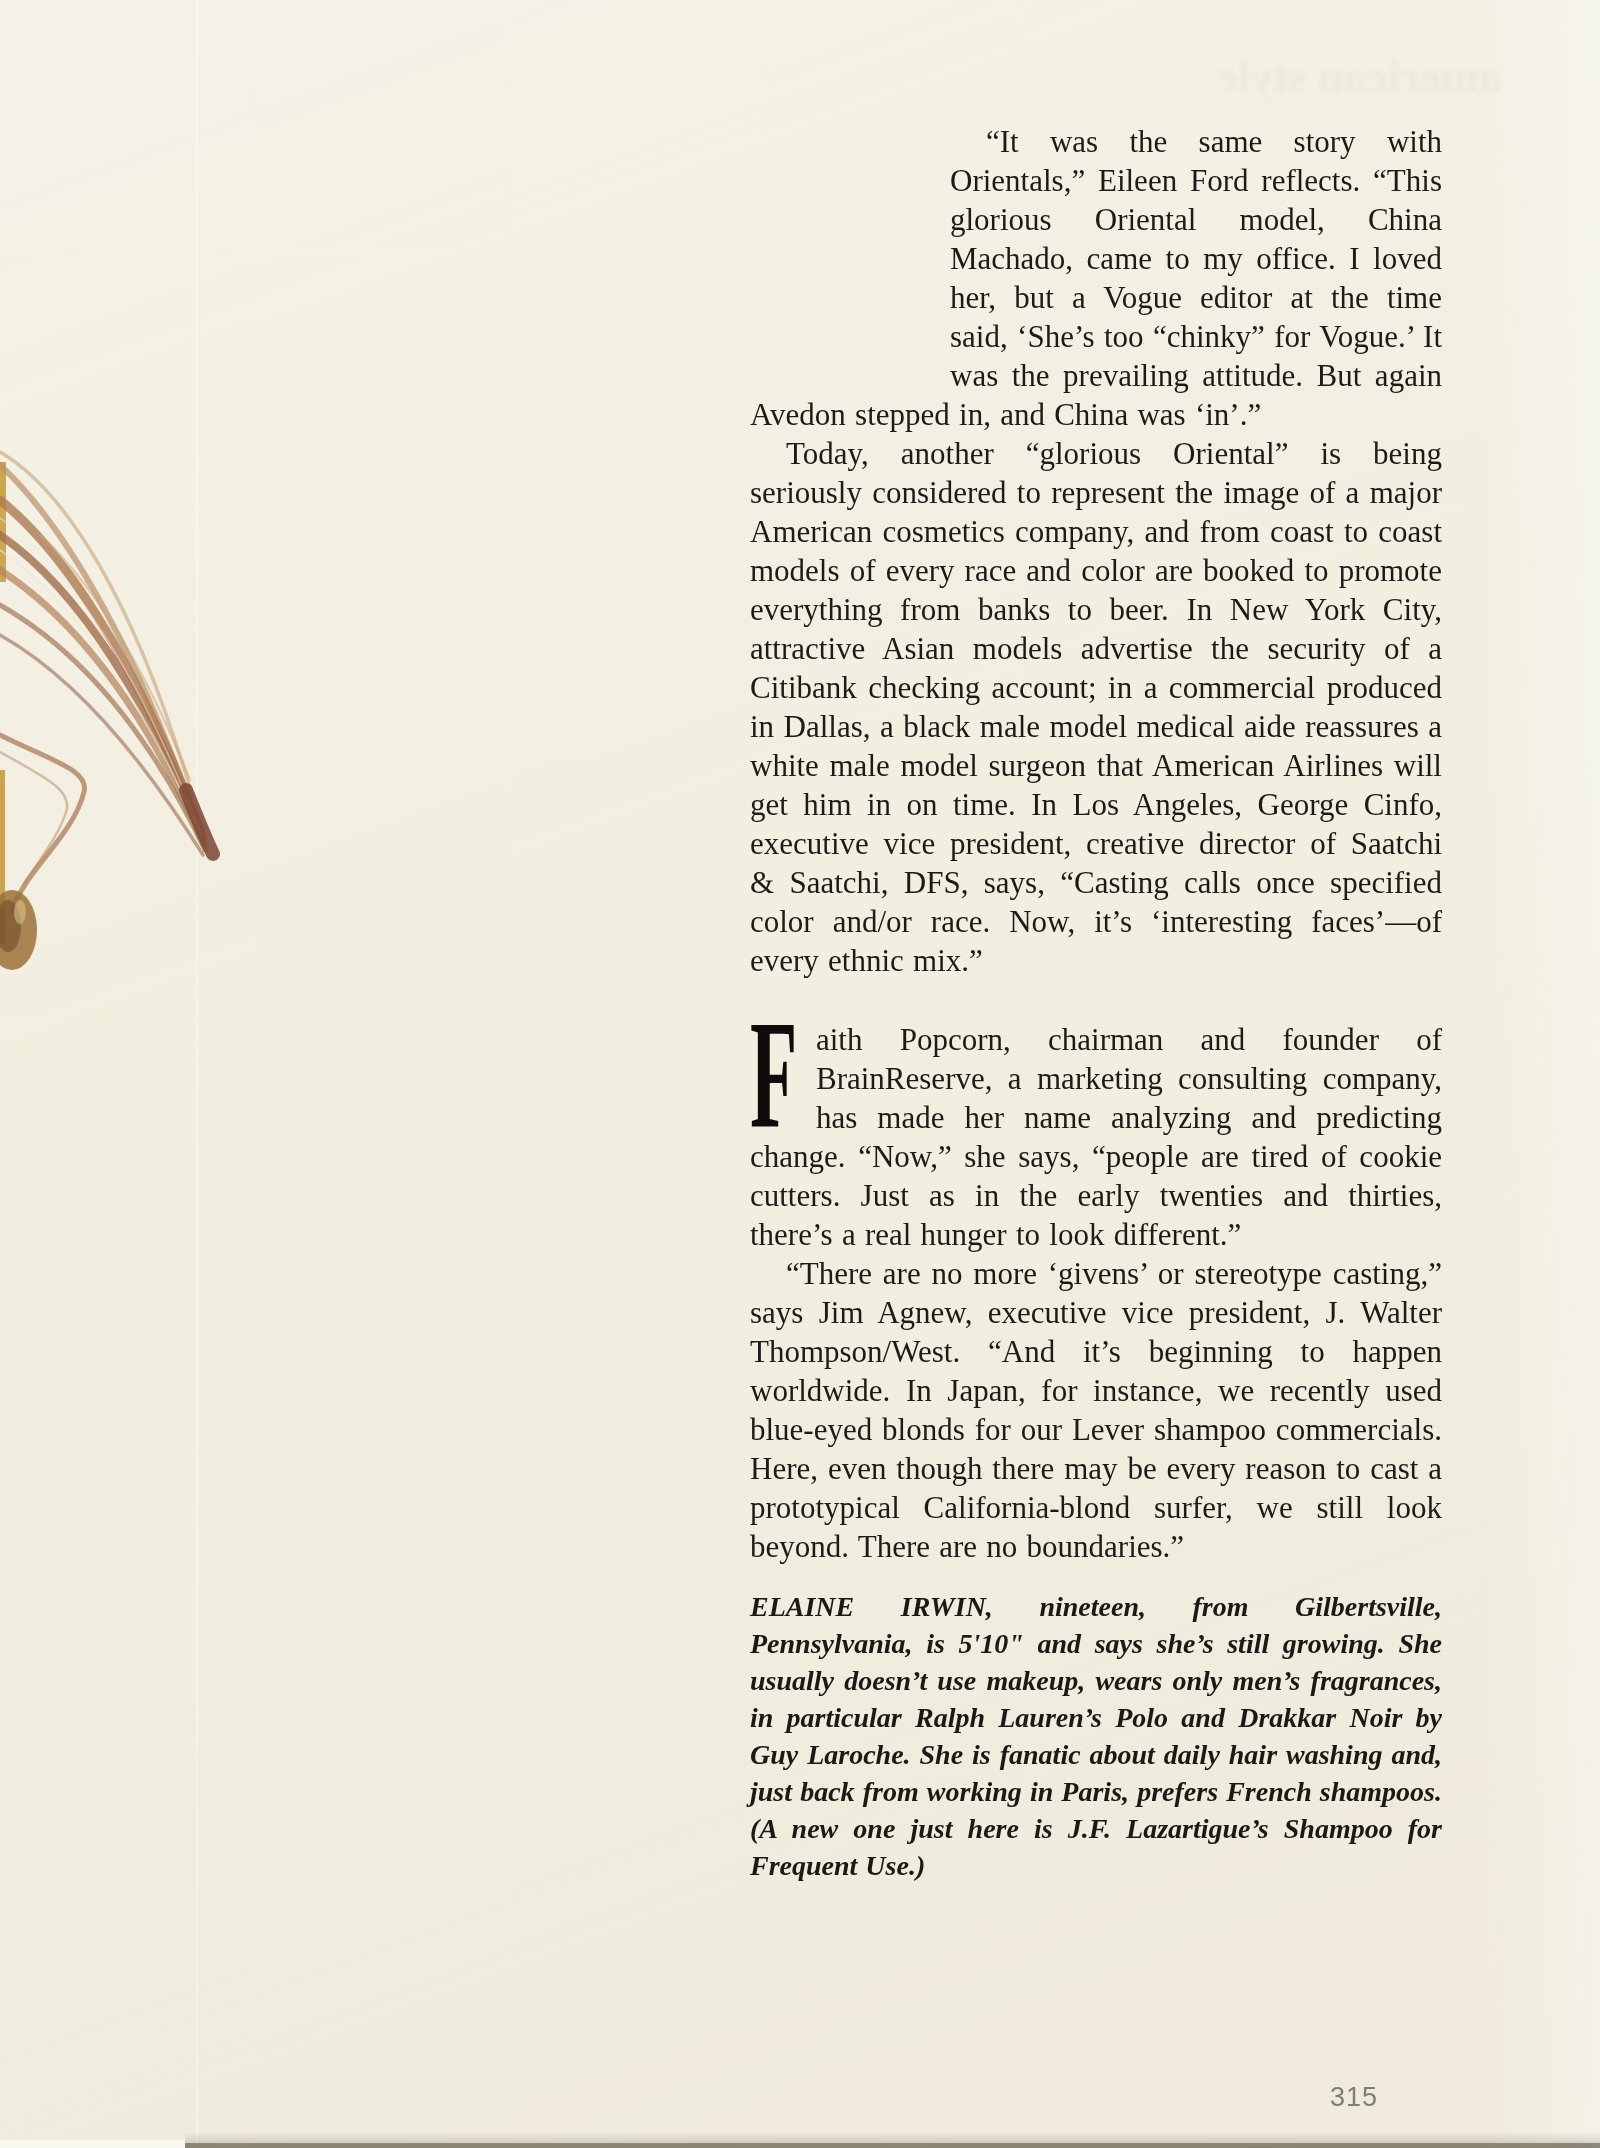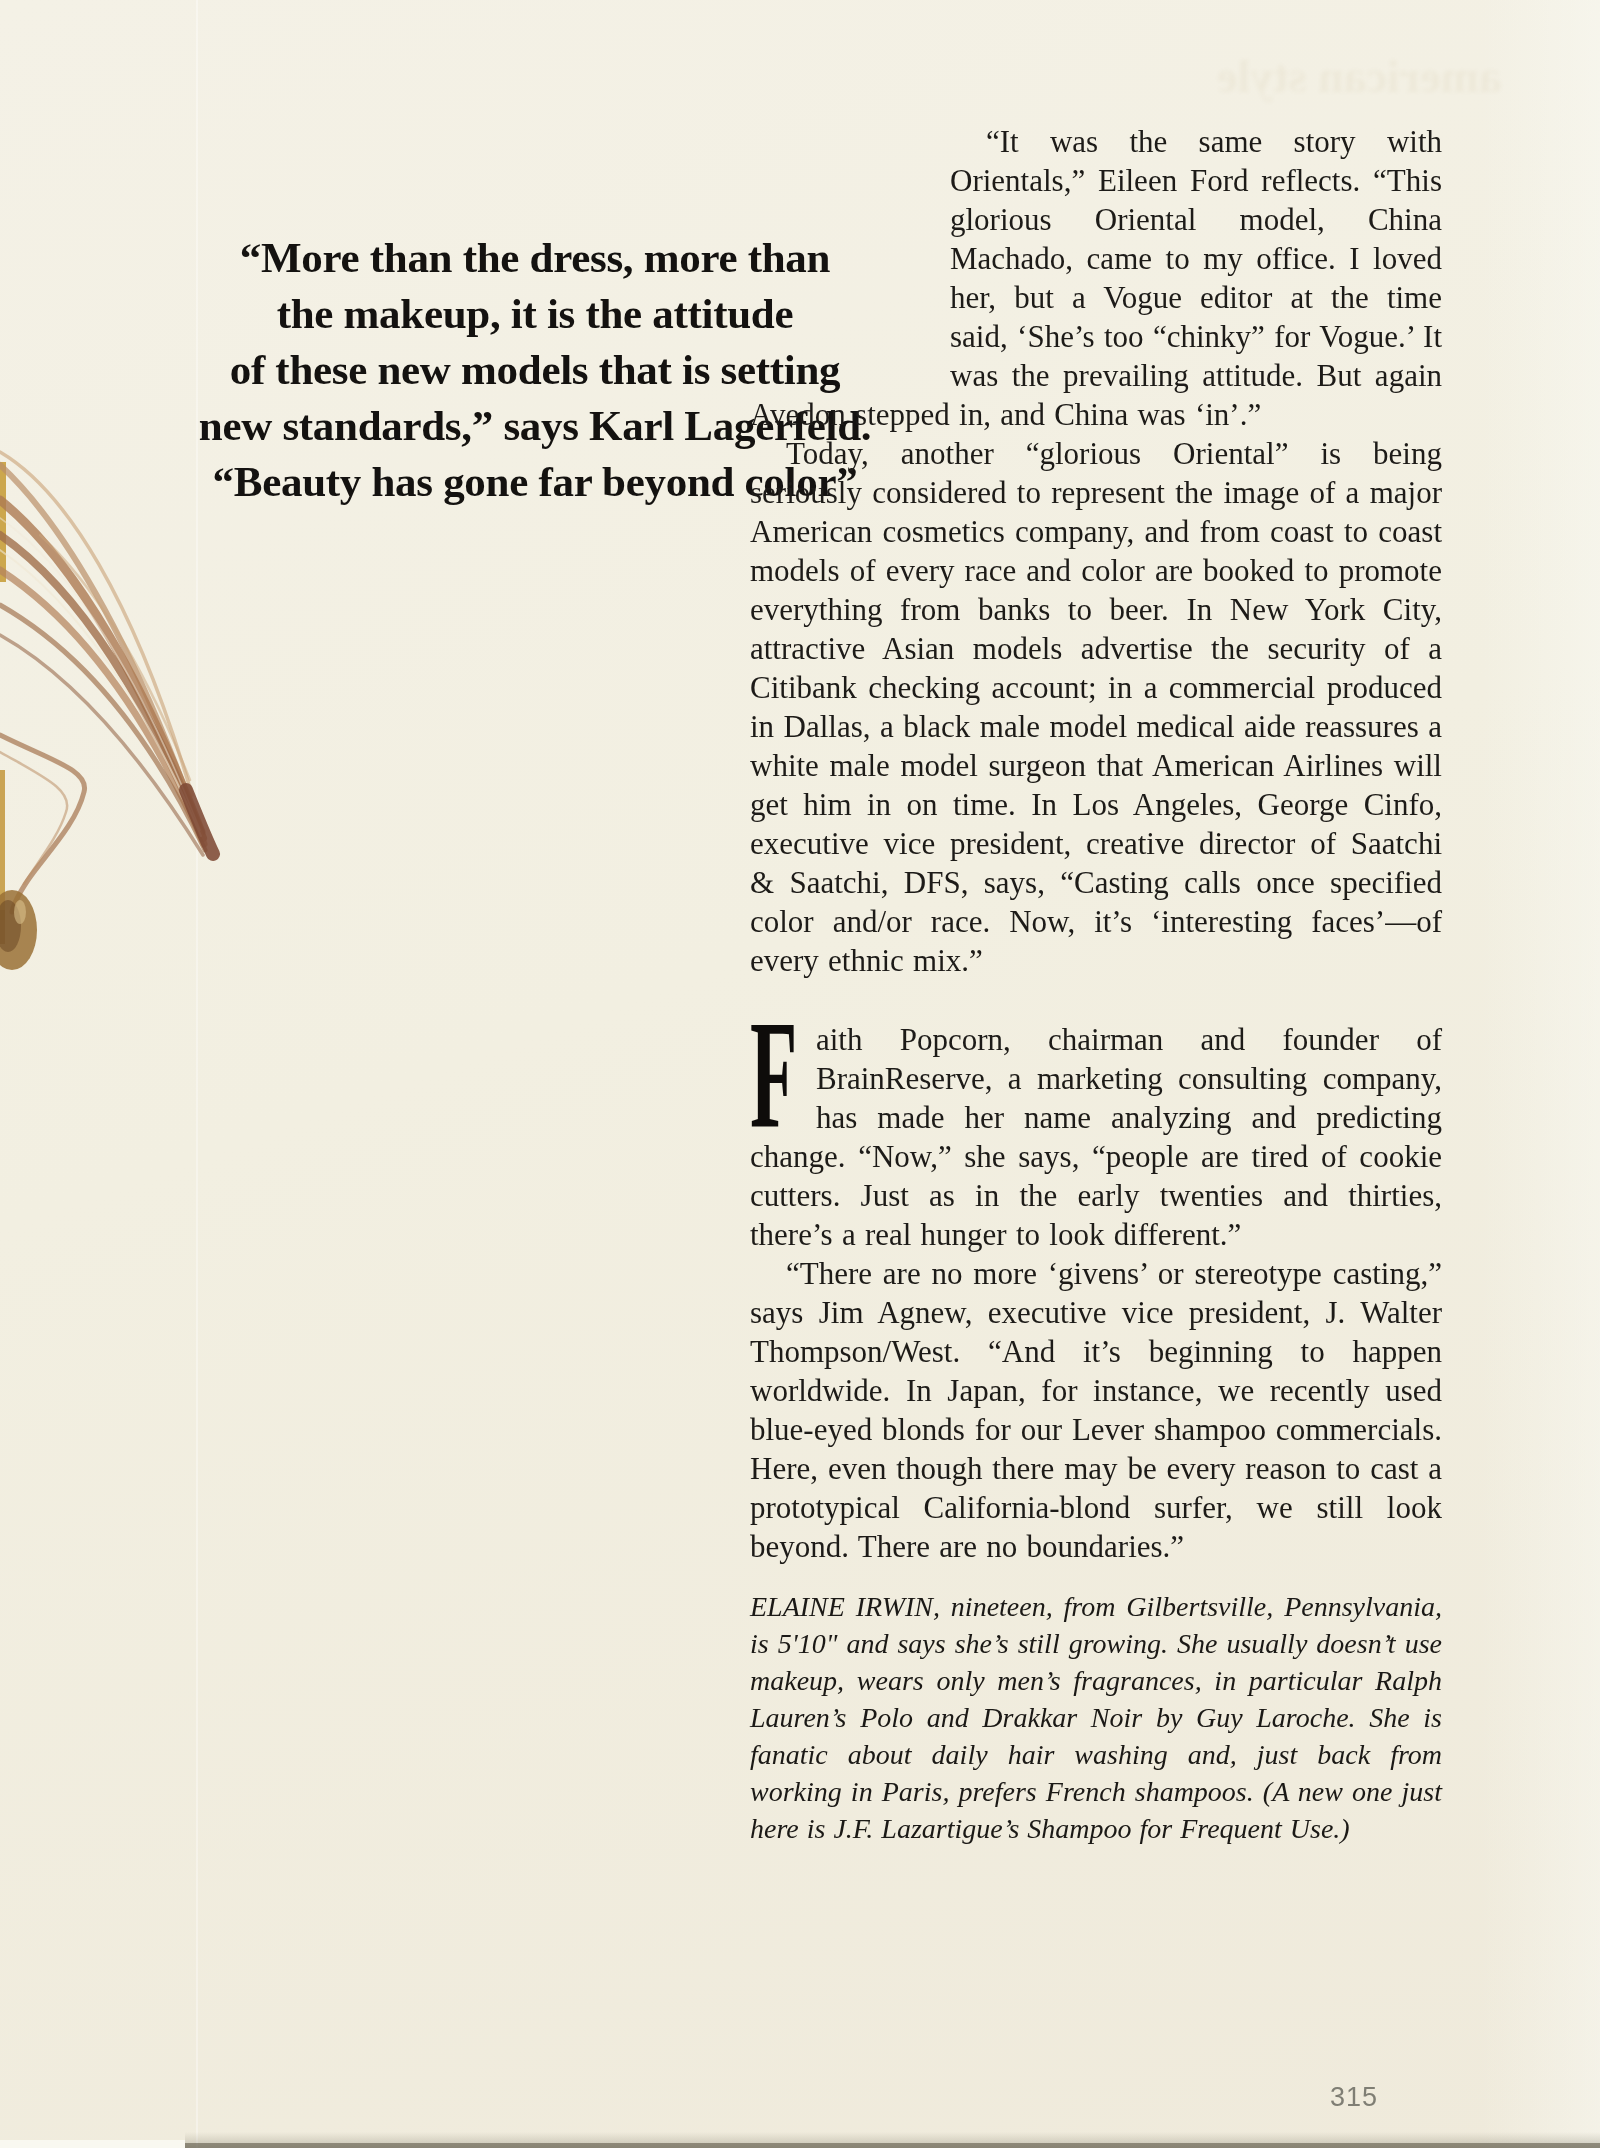--- a/index.html
+++ b/index.html
@@ -68,21 +68,21 @@
   }
   .dropcap-letter{
     position:absolute;top:-28px;left:0;
     font-size:155px;line-height:1;font-weight:bold;
     transform:scaleX(0.5);transform-origin:left top;
     color:#0e0c0a;
   }
   .caption{
     margin:22px 0 0 0;
     font-size:28px;line-height:37px;
-    font-weight:normal;font-style:italic;
+    font-weight:bold;font-style:italic;
     text-align:justify;
     word-spacing:1px;
     color:#1b1916;
   }
   .page-number{
     position:absolute;left:1330px;top:2082px;width:110px;
     font-family:"Liberation Sans", sans-serif;
     font-size:27px;letter-spacing:1px;
     color:#7f7e74;text-align:left;
   }
@@ -122,27 +122,20 @@
       <path d="M0,312 C42,336 74,350 66,372 C58,398 36,424 24,444" stroke="#bb9067" stroke-width="2.5" opacity="0.55"></path>
     </g>
 
     <g>
       <ellipse cx="12" cy="490" rx="25" ry="40" fill="#9a7136" opacity="0.85"></ellipse>
       <ellipse cx="8" cy="486" rx="13" ry="26" fill="#6f4c28" opacity="0.6"></ellipse>
       <ellipse cx="20" cy="472" rx="6" ry="12" fill="#d8c08a" opacity="0.6"></ellipse>
     </g>
   </svg>
 
-  <div class="pull-quote">
-    <div>“More than the dress, more than</div>
-    <div>the makeup, it is the attitude</div>
-    <div>of these new models that is setting</div>
-    <div>new standards,” says Karl Lagerfeld.</div>
-    <div>“Beauty has gone far beyond color”</div>
-  </div>
 
   <div class="body-col">
 
 
     <p class="body-p indent"><span class="quote-spacer"></span><span>“It was the same story with Orientals,” Eileen Ford reflects. “This glorious Oriental model, China Machado, came to my office. I loved her, but a Vogue editor at the time said, ‘She’s too “chinky” for Vogue.’ It was the prevailing attitude. But again Avedon stepped in, and China was ‘in’.”</span></p>
 
     <p class="body-p indent"><span>Today, another “glorious Oriental” is being seriously considered to represent the image of a major American cosmetics company, and from coast to coast models of every race and color are booked to promote everything from banks to beer. In New York City, attractive Asian models advertise the security of a Citibank checking account; in a commercial produced in Dallas, a black male model medical aide reassures a white male model surgeon that American Airlines will get him in on time. In Los Angeles, George Cinfo, executive vice president, creative director of Saatchi &amp; Saatchi, DFS, says, “Casting calls once specified color and/or race. Now, it’s ‘interesting faces’—of every ethnic mix.”</span></p>
 
     <p class="body-p faith"><span class="dropcap-box">
           <span class="dropcap-letter">F</span>

